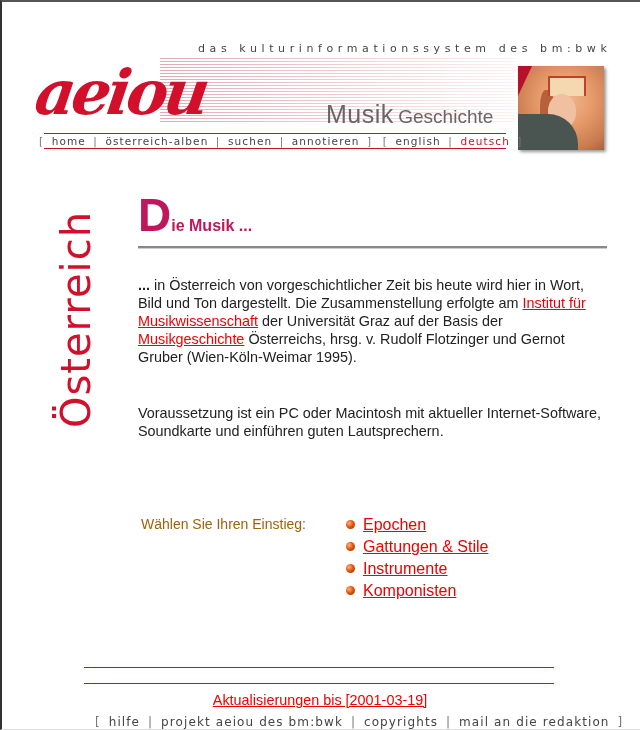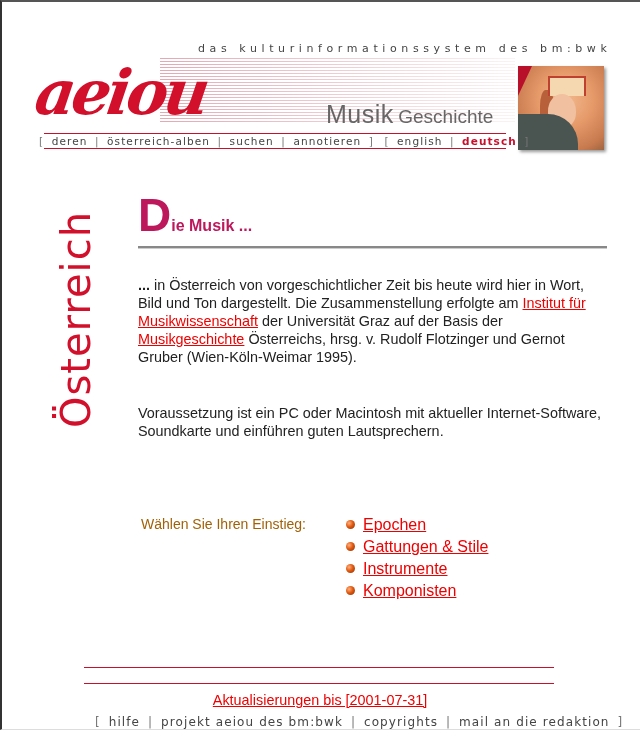--- a/index.html
+++ b/index.html
@@ -54,21 +54,21 @@
     background: #b8603a; border-radius: 40%; }
 
   .nav {
     position: absolute; left: 36px; top: 133px; height: 16px; white-space: nowrap;
     font-family: "DejaVu Sans", sans-serif; font-size: 10.5px; letter-spacing: 1.1px; color: #444;
     line-height: 16px;
   }
   .nav-line-top { position: absolute; left: 44px; top: 133px; width: 462px; height: 1px; background: #c8102e; }
   .nav-line-bottom { position: absolute; left: 44px; top: 148px; width: 462px; height: 1px; background: #c8102e; }
   .nav a, .footer-nav a { color: #444; text-decoration: none; cursor: pointer; }
-  .nav a.active { color: #c8102e; font-weight: bold; }
+  .nav a.active { color: #c8102e; font-weight: normal; }
   .nav .sep, .footer-nav .sep { color: #777; margin: 0 3px; }
 
   
   .vertical {
     position: absolute; left: 56px; top: 428px; transform-origin: left top; transform: rotate(-90deg);
     font-family: "DejaVu Sans", sans-serif; font-size: 40px; color: #d2102b; white-space: nowrap;
     letter-spacing: 1px; line-height: 40px;
   }
 
   
@@ -125,21 +125,21 @@
   <div class="corner"></div>
   <div class="hair"></div>
   <div class="crown"></div>
   <div class="face"></div>
   <div class="robe"></div>
 </div>
 
 <div class="nav-line-top"></div>
 <div class="nav">
   <span class="sep">[</span>
-  <a>deren</a>
+  <a>home</a>
   <span class="sep">|</span>
   <a>österreich-alben</a>
   <span class="sep">|</span>
   <a>suchen</a>
   <span class="sep">|</span>
   <a>annotieren</a>
   <span class="sep">]</span>
   <span class="sep">[</span>
   <a>english</a>
   <span class="sep">|</span>
@@ -180,14 +180,14 @@
   <a>projekt aeiou des bm:bwk</a>
   <span class="sep">|</span>
   <a>copyrights</a>
   <span class="sep">|</span>
   <a>mail an die redaktion</a>
   <span class="sep">]</span>
 </div>
 <div class="fline-bottom"></div>
 
 <div class="update">
-  <a>Aktualisierungen bis [2001-07-31]</a>
+  <a>Aktualisierungen bis [2001-03-19]</a>
 </div>
 
 </body></html>

